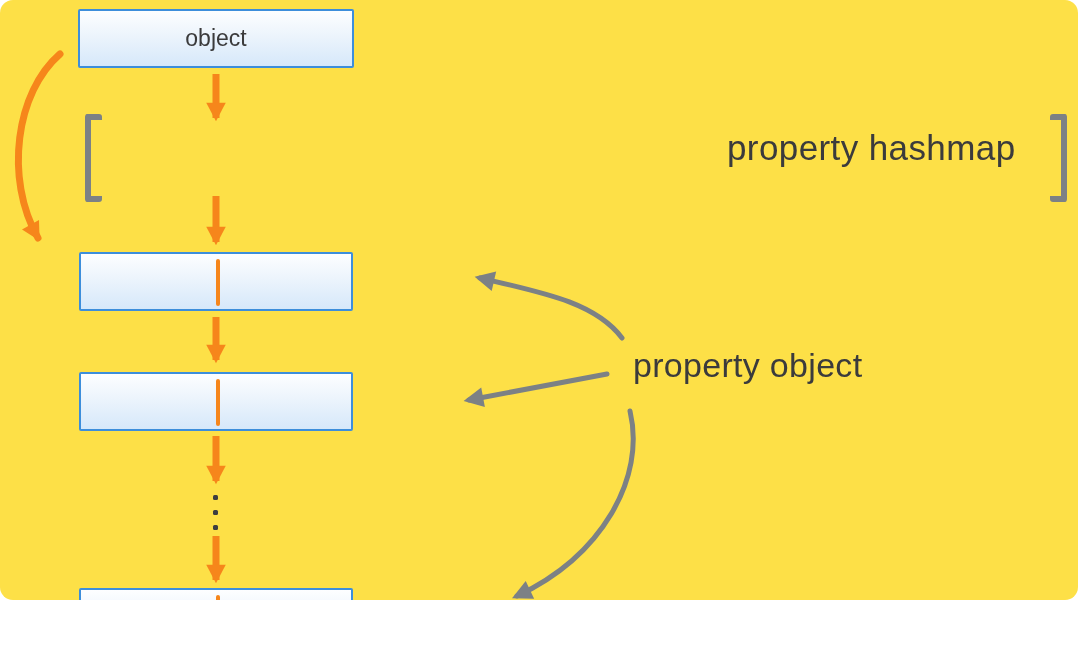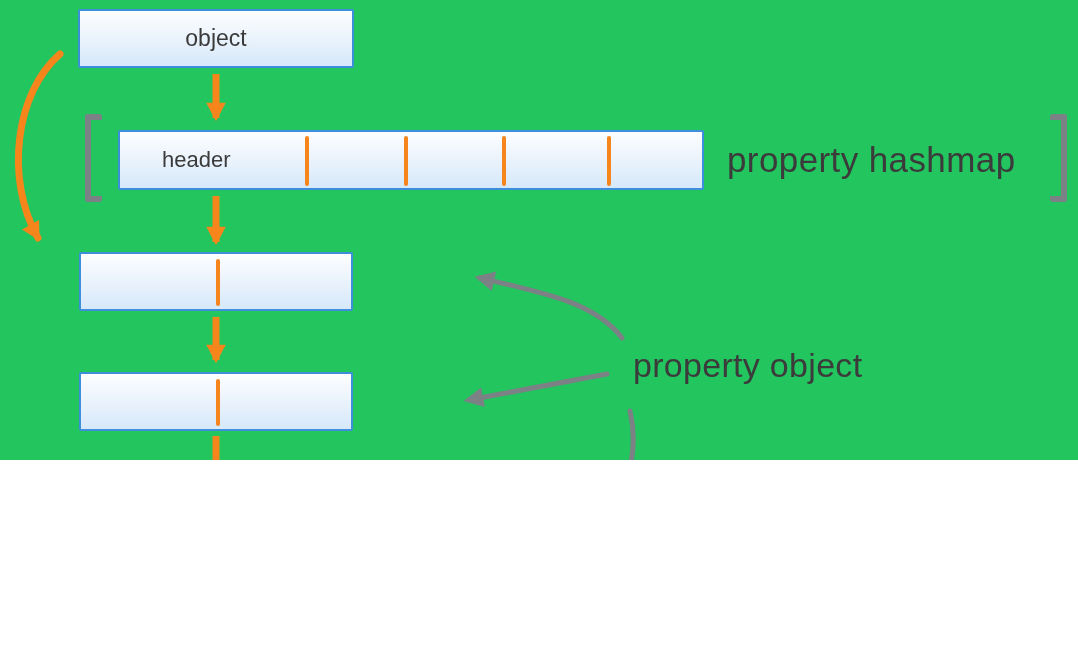--- a/index.html
+++ b/index.html
@@ -6,24 +6,25 @@
     --orange:#F6861B;
     --blue:#3D8EDB;
     --fill-top:#FDFEFF;
     --fill-bot:#D6E8FA;
     --gray:#7C8185;
     --text:#3B3B3C;
   }
   html,body{margin:0;padding:0;background:#fff;}
   .canvas{
     position:relative;
-    width:1078px;height:460px;
-    background:#22c55e;
+    width:1078px;height:600px;
+    background:#fde047;
     font-family:"Liberation Sans", sans-serif;
     overflow:hidden;
+    border-radius:13px;
   }
   .overlay{position:absolute;left:0;top:0;width:1078px;height:656px;pointer-events:none;}
   .box{
     position:absolute;
     box-sizing:border-box;
     border:2.5px solid var(--blue);
     border-radius:2px;
     background:linear-gradient(180deg,var(--fill-top) 0%,#ECF4FC 45%,var(--fill-bot) 100%);
   }
   .box-object{left:78px;top:9px;width:276px;height:59px;display:flex;align-items:center;justify-content:center;}
@@ -36,21 +37,21 @@
   }
   .box-pair{left:79px;width:274px;height:59px;}
   .pair-divider{
     position:absolute;left:135px;top:5px;width:4px;height:47px;
     background:var(--orange);border-radius:2px;
   }
   .bracket{position:absolute;width:17px;height:88px;box-sizing:border-box;}
   .bracket-left{left:85px;top:114px;border-left:6px solid var(--gray);border-top:6px solid var(--gray);border-bottom:6px solid var(--gray);border-radius:3px;}
   .bracket-right{left:1050px;top:114px;border-right:6px solid var(--gray);border-top:6px solid var(--gray);border-bottom:6px solid var(--gray);border-radius:3px;}
   .caption{position:absolute;color:var(--text);white-space:nowrap;}
-  .caption-hashmap{left:727px;top:140px;font-size:35px;letter-spacing:0.4px;}
+  .caption-hashmap{left:727px;top:128px;font-size:35px;letter-spacing:0.4px;}
   .caption-pairs{left:633px;top:346px;font-size:34px;letter-spacing:0.3px;}
   .dots{position:absolute;left:213px;top:495px;display:flex;flex-direction:column;gap:10px;}
   .dots i{width:5px;height:5px;background:#3E3E40;border-radius:1.5px;display:block;}
   .o-stroke{stroke:var(--orange);stroke-width:7;fill:none;}
   .g-stroke{stroke:var(--gray);stroke-width:5;fill:none;stroke-linecap:round;}
 </style>
 </head>
 <body>
 
 <div class="canvas">
@@ -76,27 +77,20 @@
     <path class="g-stroke" d="M607,374 L469,400" marker-end="url(#mGray)"></path>
     <path class="g-stroke" d="M630,411 C646,478 602,556 517,596" marker-end="url(#mGray)"></path>
   </svg>
 
   <div class="box box-object">
     <span>object</span>
   </div>
 
   <div class="bracket bracket-left"></div>
 
-  <div class="box box-header">
-    <span class="hlabel">header</span>
-    <i class="tick" style="left:185px"></i>
-    <i class="tick" style="left:284px"></i>
-    <i class="tick" style="left:382px"></i>
-    <i class="tick" style="left:487px"></i>
-  </div>
 
   <div class="bracket bracket-right"></div>
 
   <div class="caption caption-hashmap">property hashmap</div>
 
   <div class="box box-pair" style="top:252px">
     <i class="pair-divider"></i>
   </div>
 
   <div class="box box-pair" style="top:372px">

